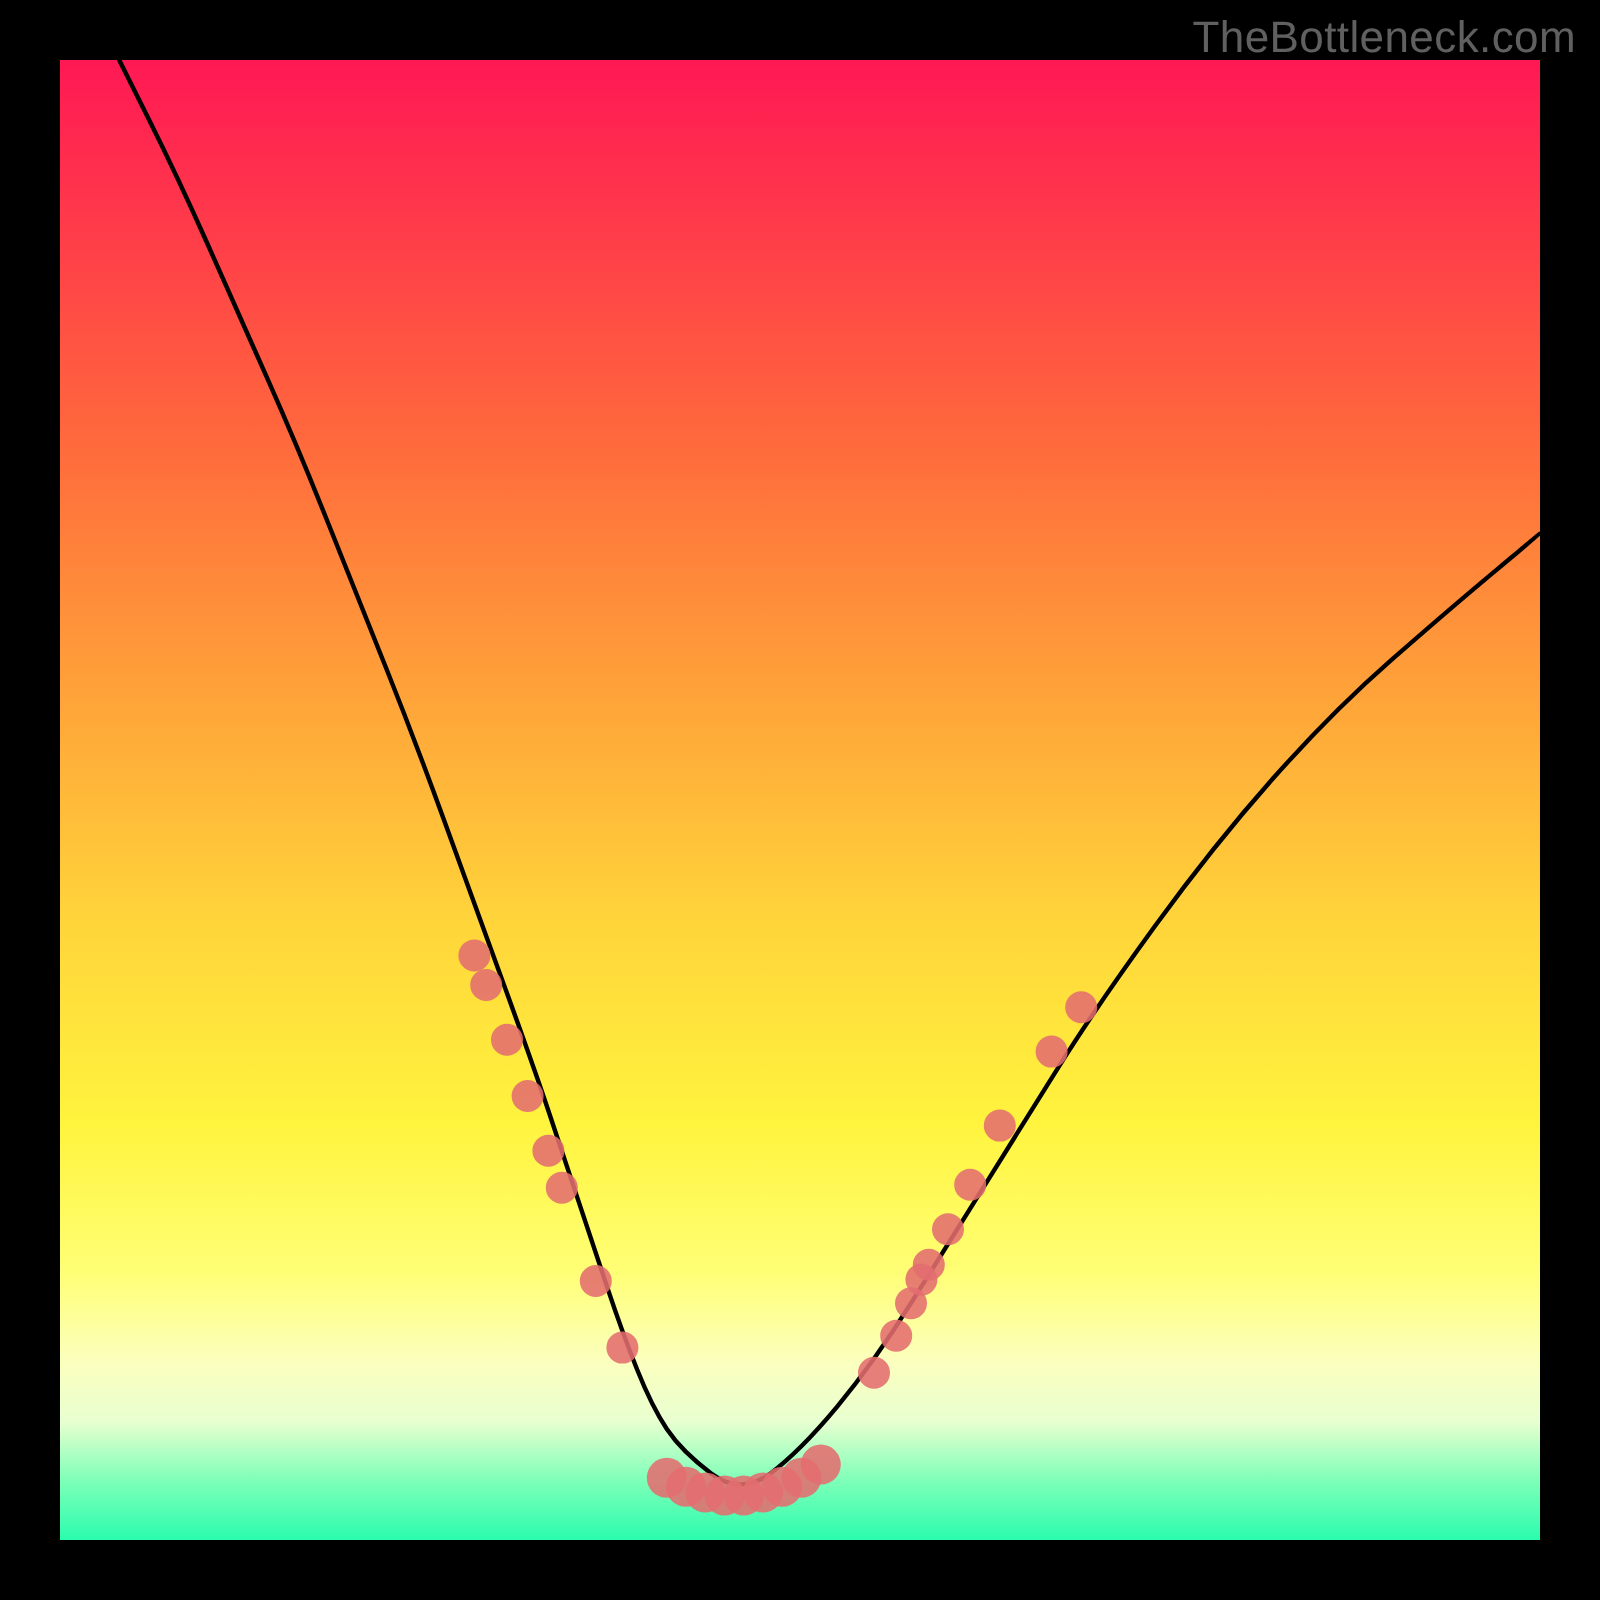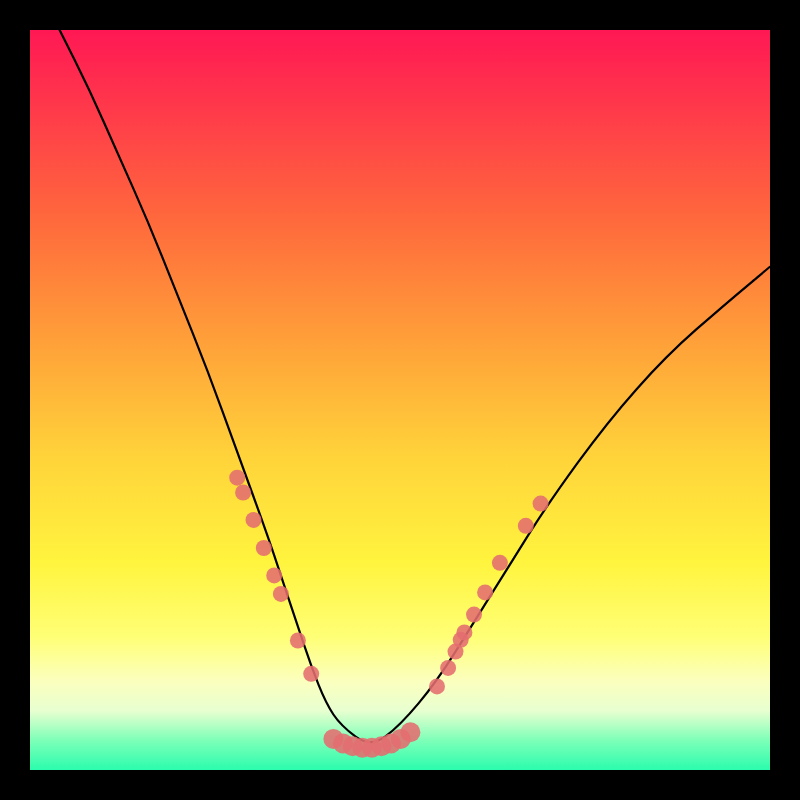--- a/index.html
+++ b/index.html
@@ -61,20 +61,21 @@
   .bottom-cluster {
     fill: #e46d70;
     fill-opacity: 0.88;
     stroke: none;
   }
 </style>
 </head>
 <body>
 
 <div class="frame">
+  <div class="watermark">TheBottleneck.com</div>
   <div class="plot">
     <svg class="curve" viewBox="0 0 740 740">
       <path class="curve-path" d="M 29.6 0.0 Q 29.6 0.0 44.4 29.6 Q 59.2 59.2 74.0 92.5 Q 88.8 125.8 103.6 159.1 Q 118.4 192.4 133.2 229.4 Q 148.0 266.4 162.8 303.4 Q 177.6 340.4 192.4 381.1 Q 207.2 421.8 222.0 462.5 Q 236.8 503.2 244.2 525.4 Q 251.6 547.6 259.0 569.8 Q 266.4 592.0 273.8 614.2 Q 281.2 636.4 288.6 654.9 Q 296.0 673.4 303.4 684.5 Q 310.8 695.6 325.6 706.7 Q 340.4 717.8 355.2 706.7 Q 370.0 695.6 388.5 673.4 Q 407.0 651.2 425.5 621.6 Q 444.0 592.0 462.5 562.4 Q 481.0 532.8 499.5 503.2 Q 518.0 473.6 547.6 432.9 Q 577.2 392.2 606.8 358.9 Q 636.4 325.6 666.0 299.7 Q 695.6 273.8 717.8 255.3 T 740.0 236.8"></path>
       <g>
           <circle cx="207.2" cy="447.7" r="8" class="dot"></circle>
           <circle cx="213.1" cy="462.5" r="8" class="dot"></circle>
           <circle cx="223.5" cy="489.9" r="8" class="dot"></circle>
           <circle cx="233.8" cy="518.0" r="8" class="dot"></circle>
           <circle cx="244.2" cy="545.4" r="8" class="dot"></circle>
           <circle cx="250.9" cy="563.9" r="8" class="dot"></circle>

